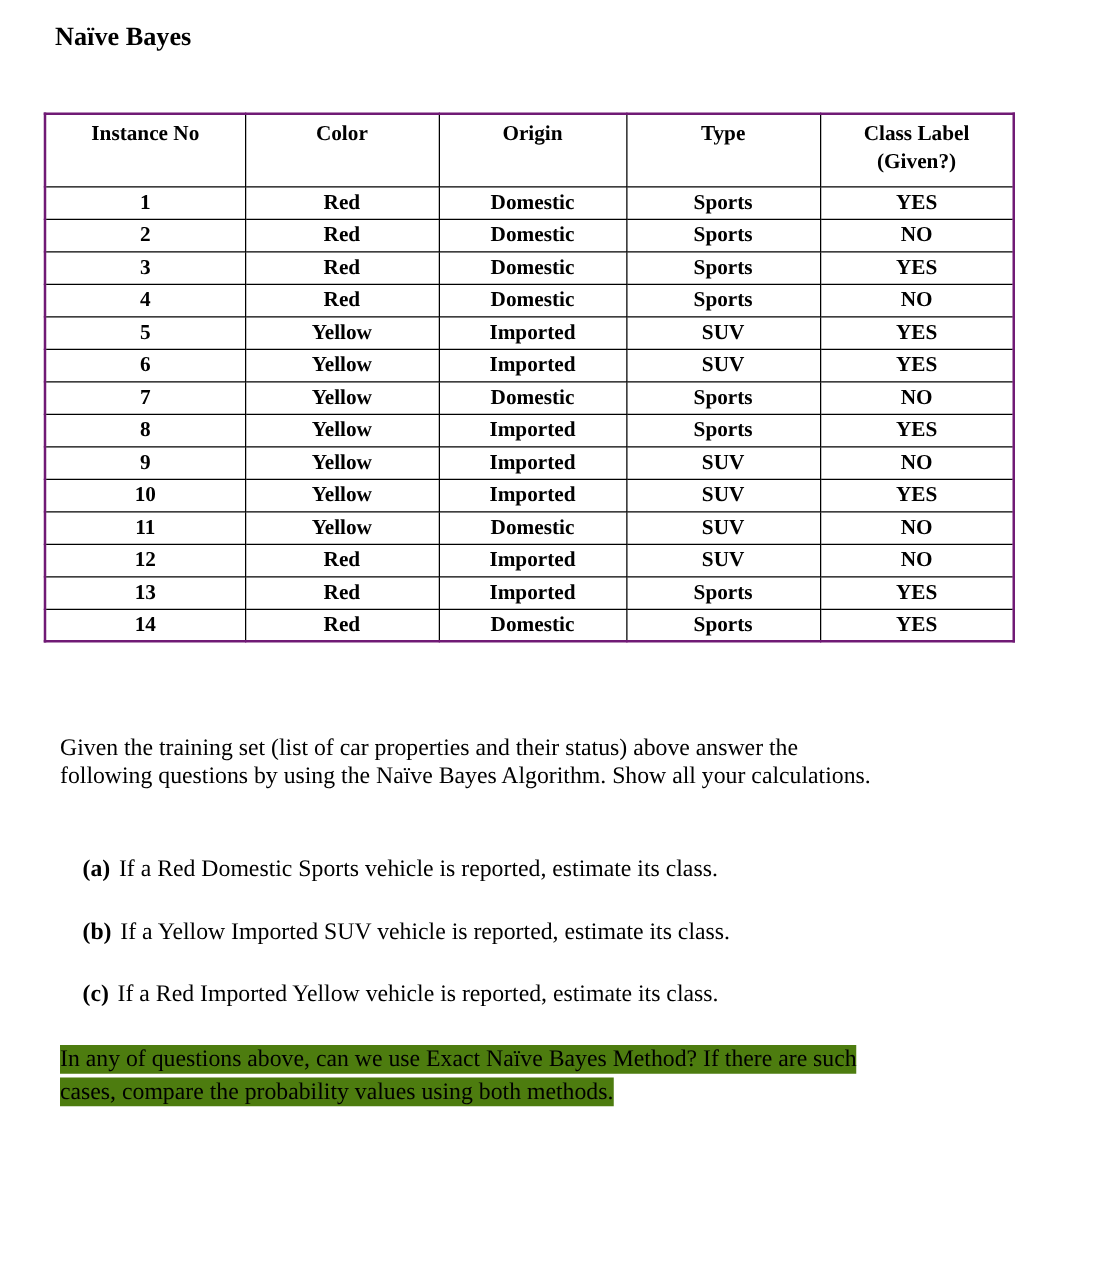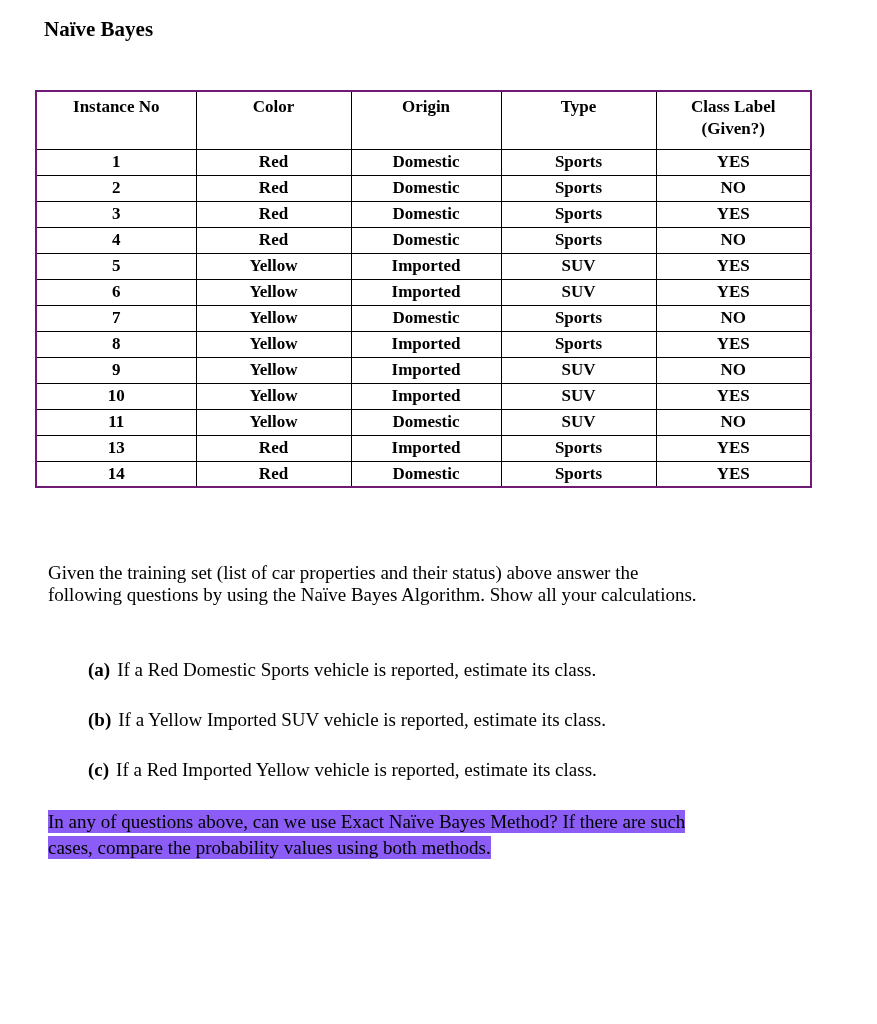--- a/index.html
+++ b/index.html
@@ -52,21 +52,21 @@
   col.c4 { width: 155px; }
   col.c5 { width: 155px; }
 
   .intro {
     margin: 74px 0 0 48px;
     font-size: 19px;
     line-height: 22px;
     white-space: pre-line;
   }
 
-  .questions { margin: 51px 0 0 88px; }
+  .questions { margin: 51px 0 0 66px; }
   .question {
     font-size: 19px;
     line-height: 26px;
     margin-bottom: 24px;
     white-space: nowrap;
   }
   .q-label { font-weight: bold; margin-right: 7px; }
   .text-cursor {
     display: inline-block;
     width: 2px; height: 21px;
@@ -182,20 +182,27 @@
           <td>YES</td>
         </tr>
         <tr>
           <td>11</td>
           <td>Yellow</td>
           <td>Domestic</td>
           <td>SUV</td>
           <td>NO</td>
         </tr>
         <tr>
+          <td>12</td>
+          <td>Red</td>
+          <td>Imported</td>
+          <td>SUV</td>
+          <td>NO</td>
+        </tr>
+        <tr>
           <td>13</td>
           <td>Red</td>
           <td>Imported</td>
           <td>Sports</td>
           <td>YES</td>
         </tr>
         <tr>
           <td>14</td>
           <td>Red</td>
           <td>Domestic</td>
@@ -208,17 +215,17 @@
   <p class="intro">Given the training set (list of car properties and their status) above answer the
 following questions by using the Naïve Bayes Algorithm. Show all your calculations.</p>
 
   <div class="questions" id="questions">
       <div class="question"><span class="q-label">(a)</span><span>If a Red Domestic Sports vehicle is reported, estimate its class.</span></div>
       <div class="question"><span class="q-label">(b)</span><span>If a Yellow Imported SUV vehicle is reported, estimate its class.</span></div>
       <div class="question"><span class="q-label">(c)</span><span>If a Red Imported Yellow vehicle is reported, estimate its class.</span></div>
     </div>
 
   <p class="note">
-    <span class="hl" id="note-text" style="background-color: #8b5cf6;">In any of questions above, can we use Exact Naïve Bayes Method? If there are such
+    <span class="hl" id="note-text" style="background-color: #4d7c0f;">In any of questions above, can we use Exact Naïve Bayes Method? If there are such
 cases, compare the probability values using both methods.</span>
   </p>
 
 </div>
 
 </body></html>

